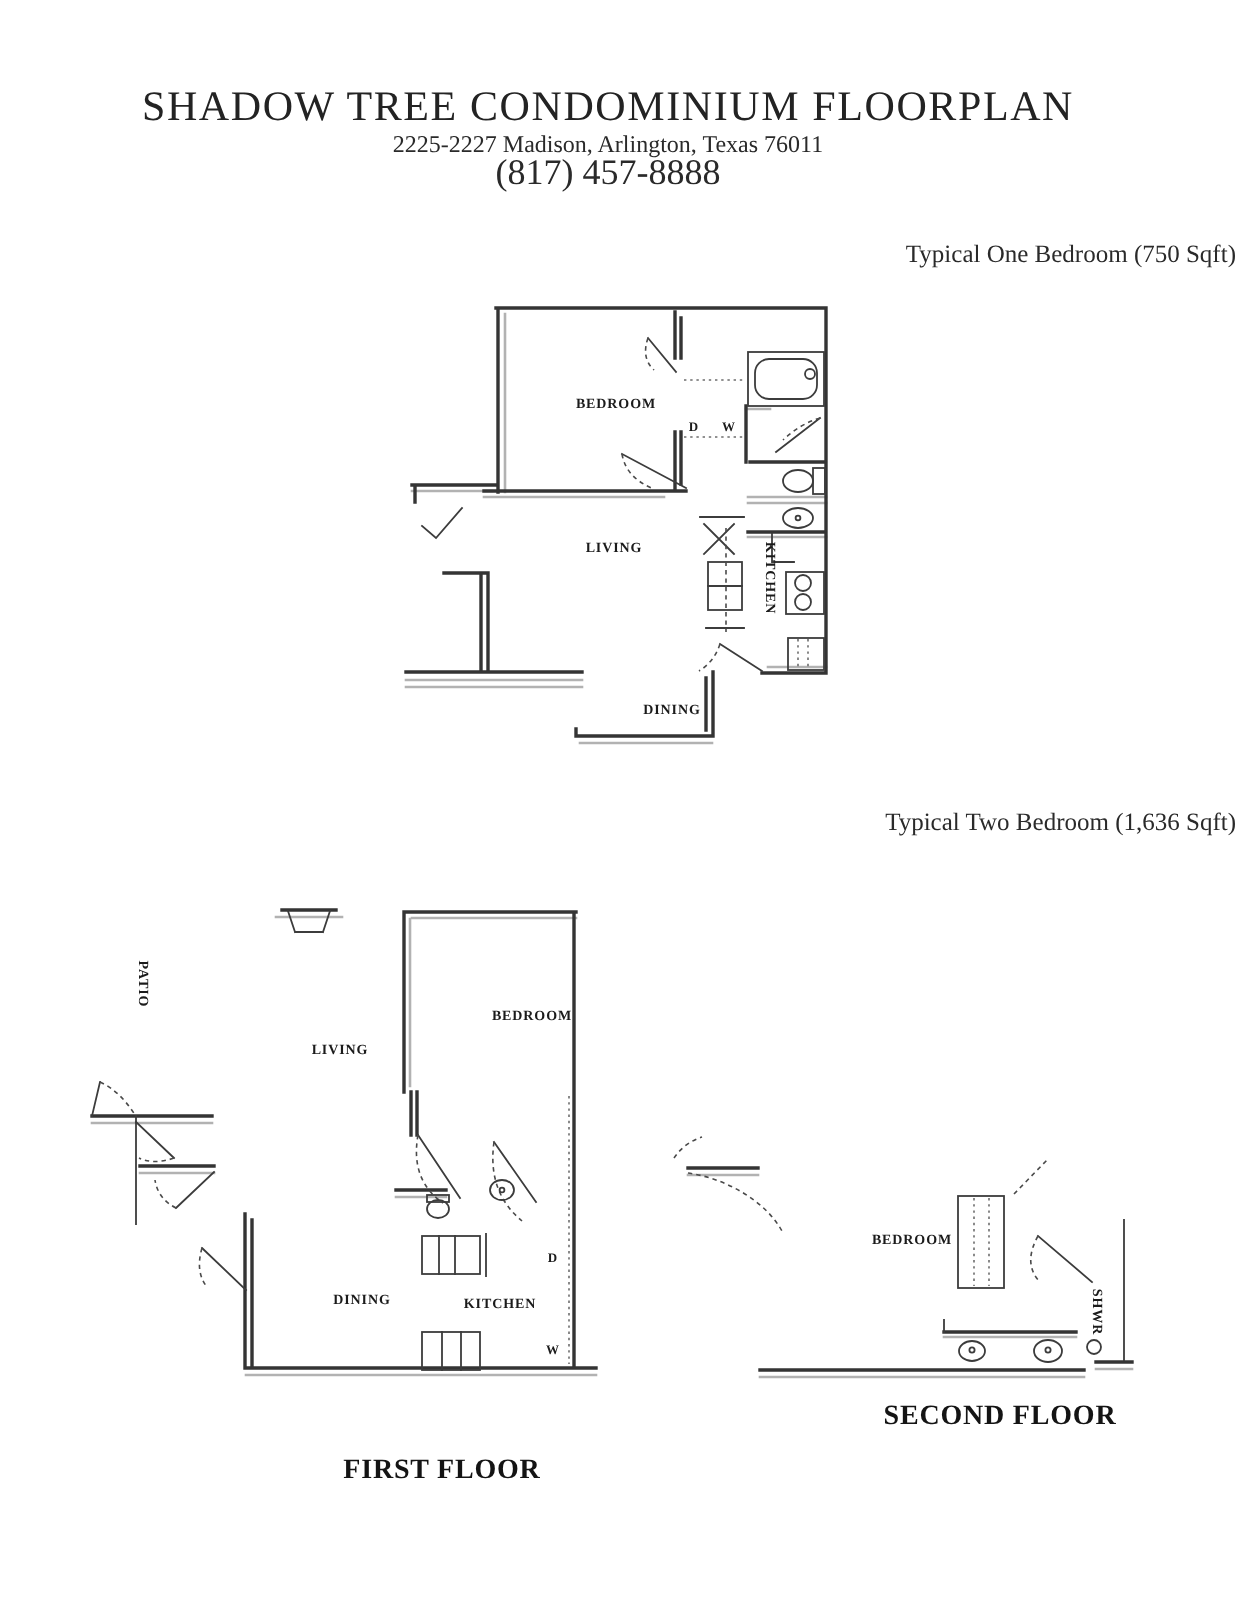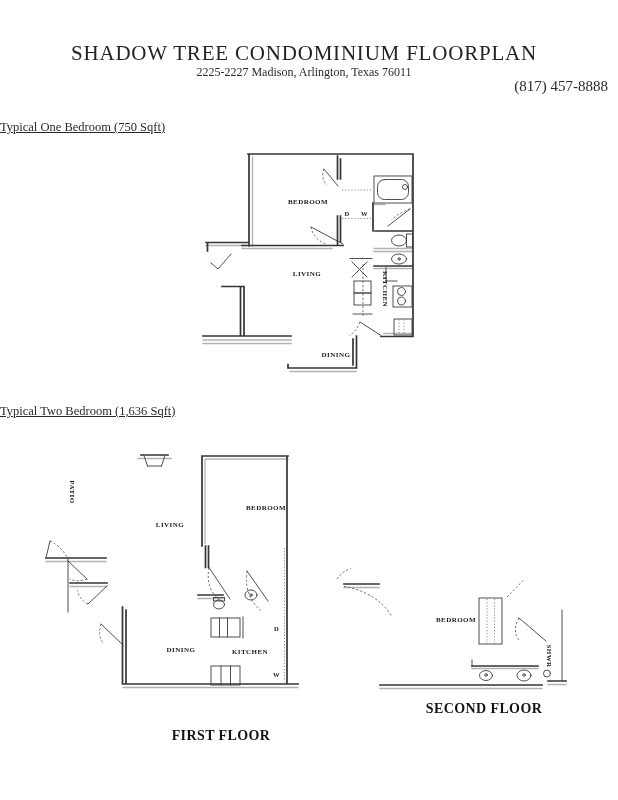--- a/index.html
+++ b/index.html
@@ -4,27 +4,27 @@
 <style>
   html,body{margin:0;padding:0;background:#e8e8e8;}
   .page{
     position:relative;width:618px;height:800px;background:#ffffff;
     font-family:"Liberation Serif", serif;color:#1e1e1e;overflow:hidden;
     margin:0 auto;
   }
   .header{position:absolute;top:42px;left:0;width:608px;text-align:center;}
   .title{font-size:21px;letter-spacing:0.8px;font-weight:normal;color:#232323;line-height:23px;}
   .addr{font-size:12px;line-height:14px;color:#2a2a2a;}
-  .phone{font-size:15px;line-height:14px;color:#2a2a2a;text-align:right;}
-  .caption{position:absolute;left:0;width:618px;text-align:left;font-size:12.5px;color:#2a2a2a;text-decoration:underline;}
+  .phone{font-size:18px;line-height:14px;color:#2a2a2a;}
+  .caption{position:absolute;left:0;width:618px;text-align:right;font-size:12.5px;color:#2a2a2a;}
   .cap1{top:120px;}
   .cap2{top:404px;}
   .floor-label{position:absolute;font-size:14px;font-weight:bold;letter-spacing:0.4px;color:#141414;text-align:center;width:200px;}
   .fl1{top:704px;left:121px;margin-top:24px;}
-  .fl2{top:701px;left:384px;}
+  .fl2{top:701px;left:400px;}
   svg{position:absolute;overflow:visible;}
   .svg1{left:190px;top:140px;}
   .svg2{left:40px;top:430px;}
   .svg3{left:330px;top:565px;}
   
   .w{stroke:#343434;stroke-width:1.7;fill:none;stroke-linecap:square;}
   .t{stroke:#3c3c3c;stroke-width:0.9;fill:none;stroke-linecap:square;}
   .g{stroke:#b2b2b2;stroke-width:1.3;fill:none;stroke-linecap:square;}
   .d{stroke:#4a4a4a;stroke-width:0.8;fill:none;stroke-dasharray:2.2,2;}
   .o{stroke:#6d6d6d;stroke-width:0.8;fill:none;stroke-dasharray:1.2,1.9;}

